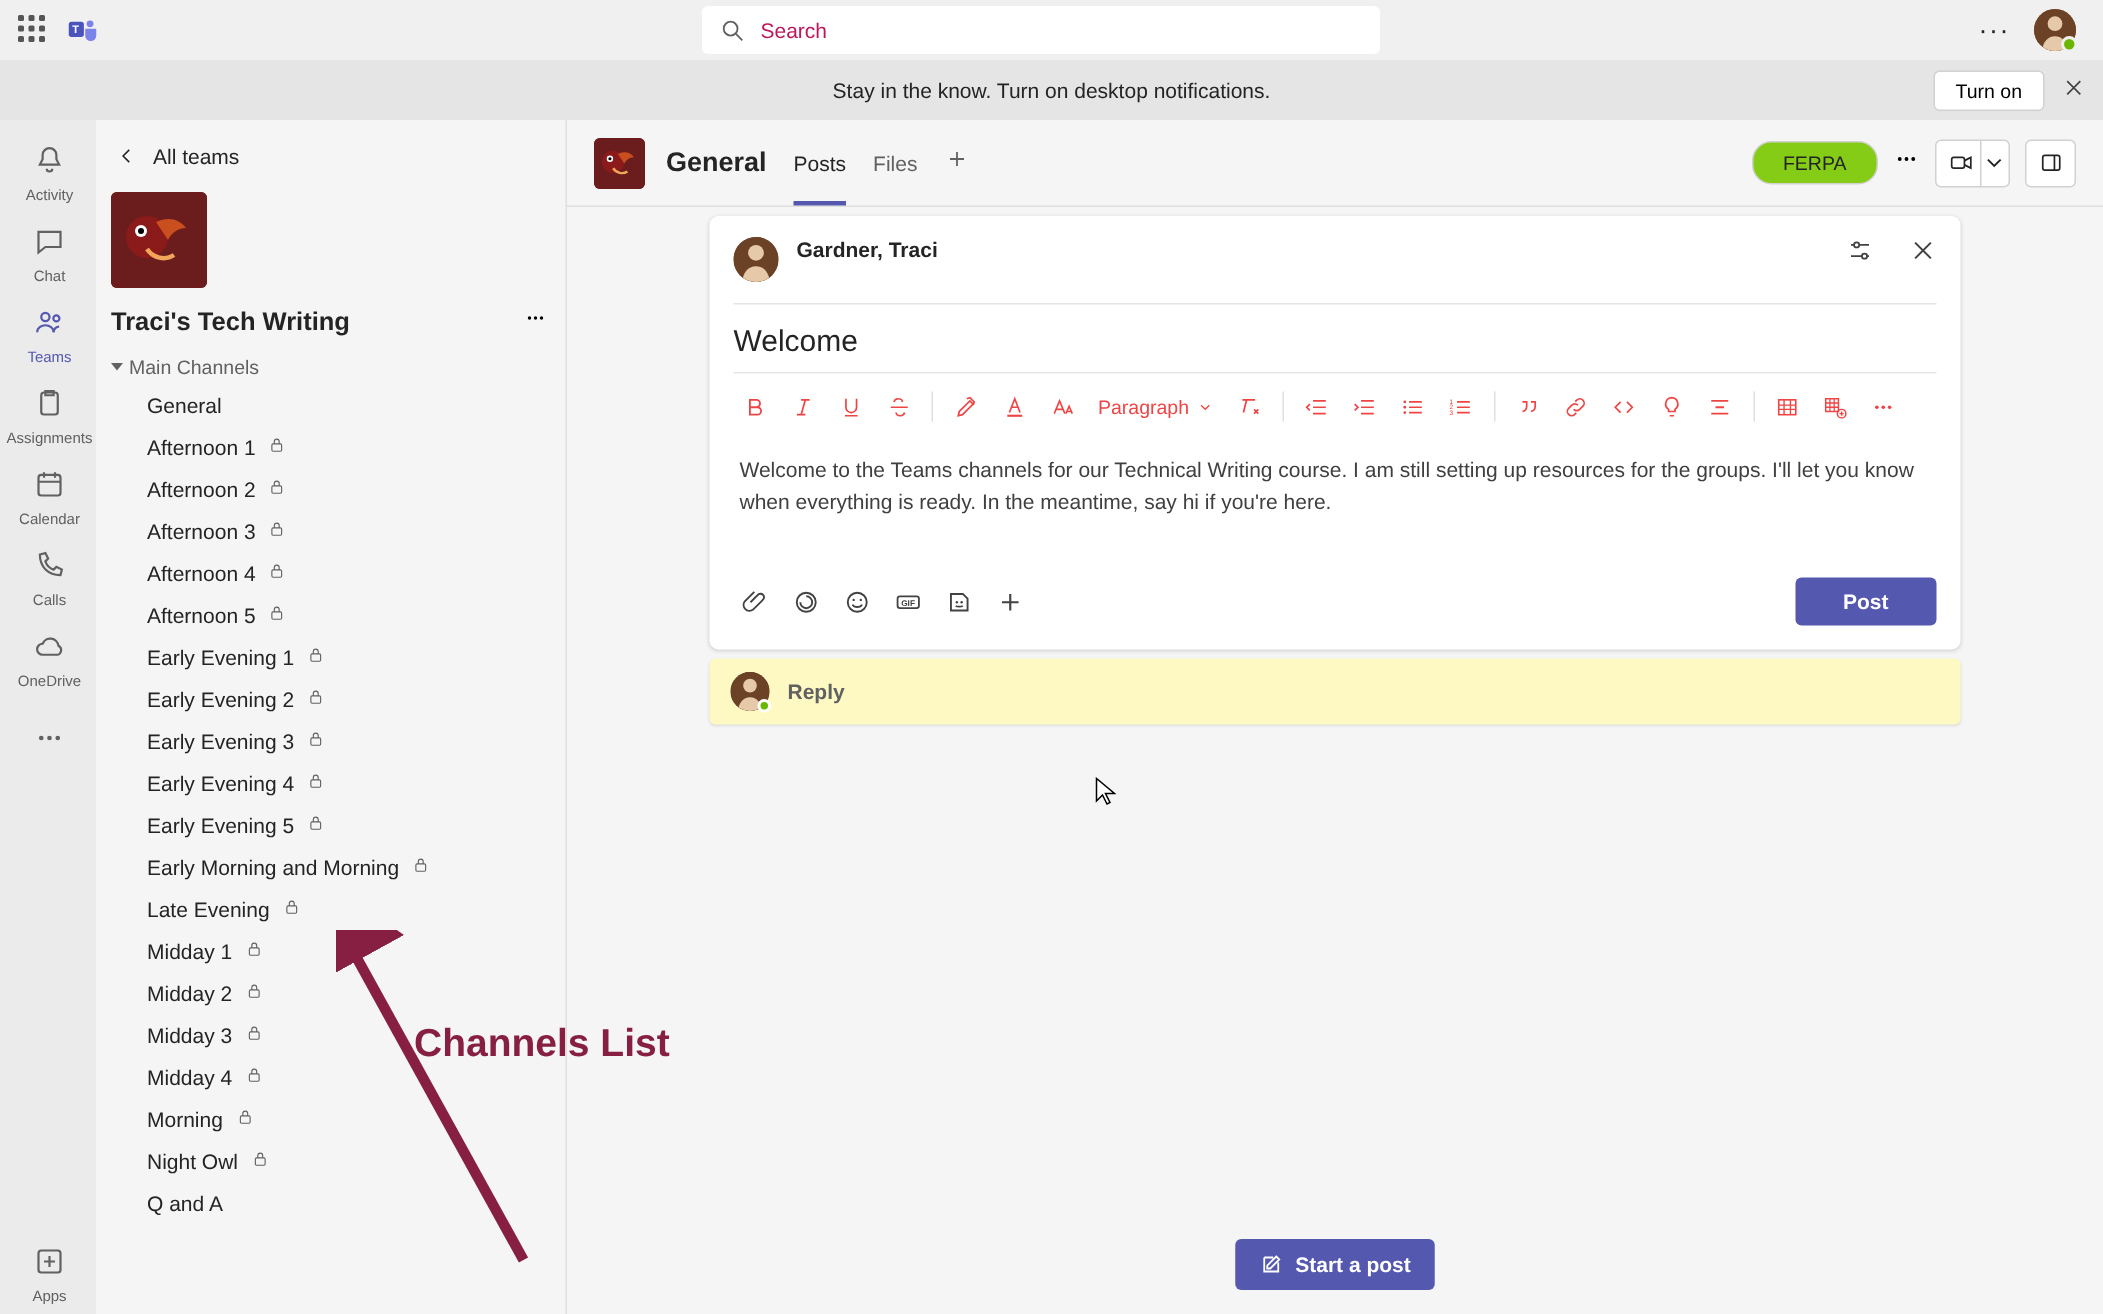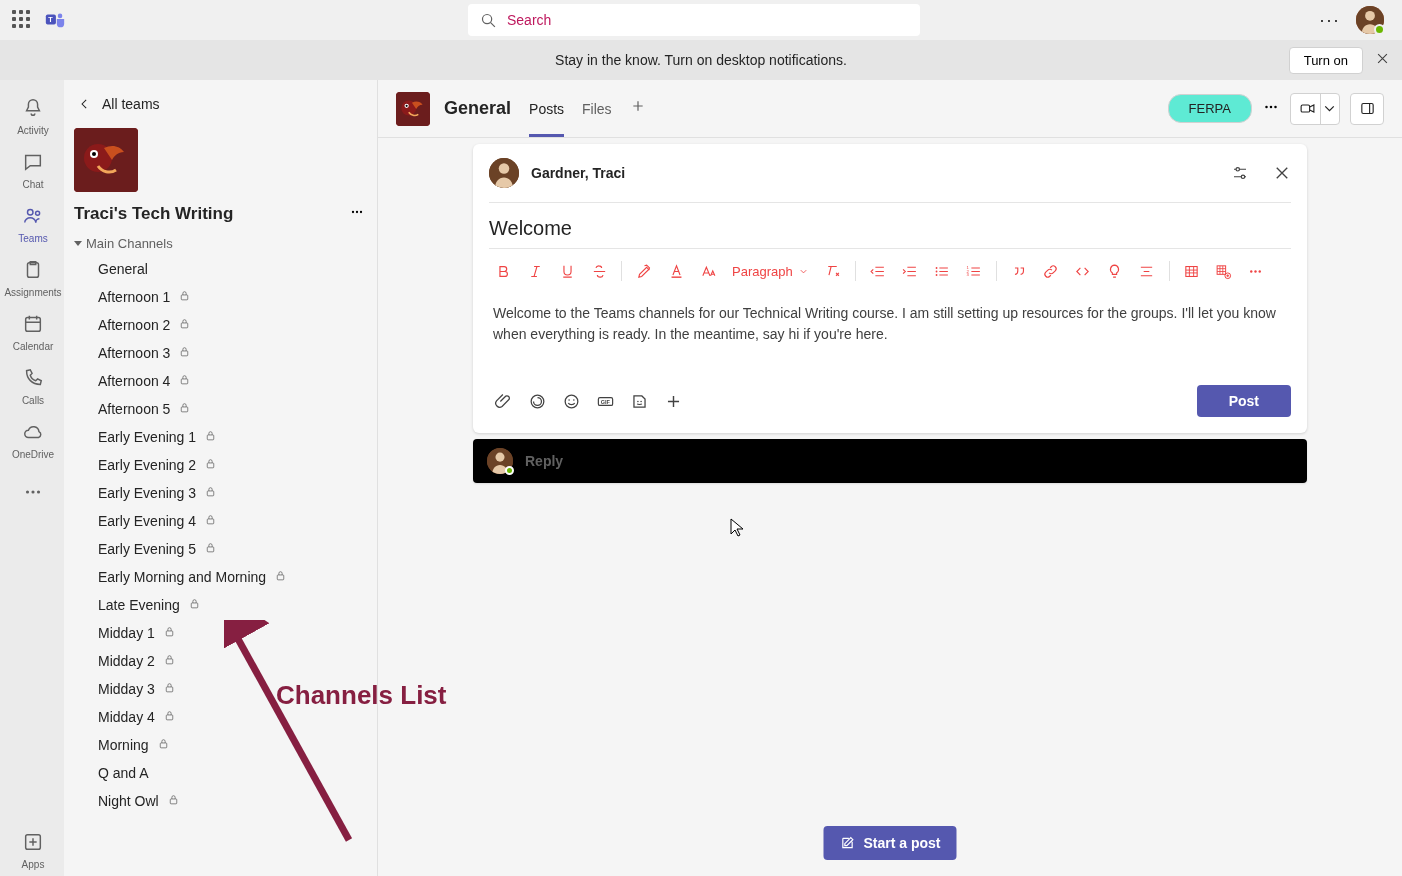--- a/index.html
+++ b/index.html
@@ -62,50 +62,50 @@
 .main { flex:1; background:#f5f5f5; position:relative; }
 .channel-header { height:58px; background:#f5f5f5; border-bottom:1px solid #e0e0e0; display:flex; align-items:center; padding:0 18px; gap:14px; }
 .channel-avatar { width:34px; height:34px; border-radius:4px; background:#8b1a1a; overflow:hidden; display:flex; }
 .channel-avatar svg{ width:100%; height:100%; }
 .channel-title { font-size:18px; font-weight:700; color:#242424; }
 .tabs { display:flex; gap:18px; margin-left:4px; height:100%; align-items:center; }
 .tab { font-size:14px; color:#616161; height:100%; display:flex; align-items:center; border-bottom:3px solid transparent; cursor:pointer; padding-top:3px; }
 .tab.active { color:#242424; border-bottom-color:#5558af; }
 .add-tab { color:#616161; cursor:pointer; font-size:18px; }
 .header-right { margin-left:auto; display:flex; align-items:center; gap:10px; }
-.pill-btn { border:1px solid #d1d1d1; background:#5eead4; border-radius:13px; padding:6px 20px; font-size:13px; cursor:pointer; color:#242424; }
+.pill-btn { border:1px solid #d1d1d1; background:#84cc16; border-radius:13px; padding:6px 20px; font-size:13px; cursor:pointer; color:#242424; }
 .icon-btn-outline { border:1px solid #d1d1d1; background:#fff; border-radius:4px; height:32px; display:flex; align-items:center; justify-content:center; cursor:pointer; color:#242424; }
 .meet-btn { width:50px; display:flex; gap:4px; }
 .meet-btn .split { border-left:1px solid #d1d1d1; height:100%; width:18px; display:flex; align-items:center; justify-content:center; }
 .icon-btn-outline svg { width:17px; height:17px; }
 
 
 .content-area { padding:6px 0 0 0; overflow:auto; height:738px; }
 .compose-card { width:834px; margin:0 auto; background:#fff; border-radius:6px; box-shadow:0 1px 3px rgba(0,0,0,.15); }
-.compose-head { display:flex; align-items:center; padding:14px 16px; gap:12px; }
+.compose-head { display:flex; padding:14px 16px; gap:12px; }
 .compose-author-avatar { width:30px; height:30px; border-radius:50%; background:#6b4226; overflow:hidden; flex-shrink:0; }
 .compose-author-avatar svg{width:100%;height:100%;}
 .compose-author { font-size:14px; font-weight:600; color:#242424; }
 .compose-head-icons { margin-left:auto; display:flex; gap:24px; color:#424242; }
 .compose-head-icons svg { width:18px; height:18px; cursor:pointer; }
 .divider { height:1px; background:#e5e5e5; margin:0 16px; }
 .subject { padding:14px 16px 8px; font-size:20px; color:#242424; }
 .toolbar-row { display:flex; align-items:center; gap:4px; padding:8px 16px; color:#ef4444; flex-wrap:nowrap; }
 .toolbar-row .tb { width:28px; height:28px; display:flex; align-items:center; justify-content:center; border-radius:4px; cursor:pointer; }
 .toolbar-row .tb svg{ width:17px; height:17px; }
 .tb-sep { width:1px; height:20px; background:#e0e0e0; margin:0 4px; }
 .para-select { display:flex; align-items:center; gap:5px; font-size:13px; padding:0 6px; cursor:pointer; }
 .body-area { padding:10px 20px 30px; font-size:14px; color:#404040; line-height:1.5; min-height:80px; }
 .compose-footer { display:flex; align-items:center; padding:10px 16px 16px; gap:6px; }
 .compose-footer .fi { width:28px; height:28px; display:flex; align-items:center; justify-content:center; cursor:pointer; color:#424242; }
 .compose-footer .fi svg { width:19px; height:19px; }
 .post-btn { margin-left:auto; background:#5558af; color:#fff; border:none; border-radius:4px; padding:8px 32px; font-size:14px; font-weight:600; cursor:pointer; }
 
 
-.reply-row { width:834px; margin:6px auto 0; background:#000000; border-radius:4px; box-shadow:0 1px 2px rgba(0,0,0,.1); height:44px; display:flex; align-items:center; padding:0 14px; gap:12px; cursor:pointer; }
+.reply-row { width:834px; margin:6px auto 0; background:#fef9c3; border-radius:4px; box-shadow:0 1px 2px rgba(0,0,0,.1); height:44px; display:flex; align-items:center; padding:0 14px; gap:12px; cursor:pointer; }
 .reply-avatar-wrap{ position:relative; width:26px; height:26px;}
 .reply-avatar { width:26px; height:26px; border-radius:50%; background:#6b4226; overflow:hidden; }
 .reply-avatar svg{width:100%;height:100%;}
 .reply-presence{ position:absolute; bottom:-1px; right:-1px; width:9px; height:9px; background:#6bb700; border:2px solid #fff; border-radius:50%;}
 .reply-label{ color:#616161; font-size:14px; font-weight:600;}
 
 
 .start-post { position:absolute; bottom:16px; left:50%; transform:translateX(-50%); background:#5558af; color:#fff; border:none; border-radius:4px; padding:9px 16px; font-size:14px; font-weight:600; display:flex; gap:8px; align-items:center; cursor:pointer; }
 .start-post svg { width:16px; height:16px; }
 
@@ -535,27 +535,27 @@
               <use href="#i-lock"></use>
             </svg></span>
         </div>
         <div class="channel-item">
           <span>Morning</span>
           <span class="priv-icon"><svg>
               <use href="#i-lock"></use>
             </svg></span>
         </div>
         <div class="channel-item">
+          <span>Night Owl</span>
+          <span class="priv-icon"><svg>
+              <use href="#i-lock"></use>
+            </svg></span>
+        </div>
+        <div class="channel-item">
           <span>Q and A</span>
-        </div>
-        <div class="channel-item">
-          <span>Night Owl</span>
-          <span class="priv-icon"><svg>
-              <use href="#i-lock"></use>
-            </svg></span>
         </div>
       </div>
   </div>
 
   <div class="main">
     <div class="channel-header">
       <div class="channel-avatar">
           <svg>
             <use href="#hokie"></use>
           </svg>

